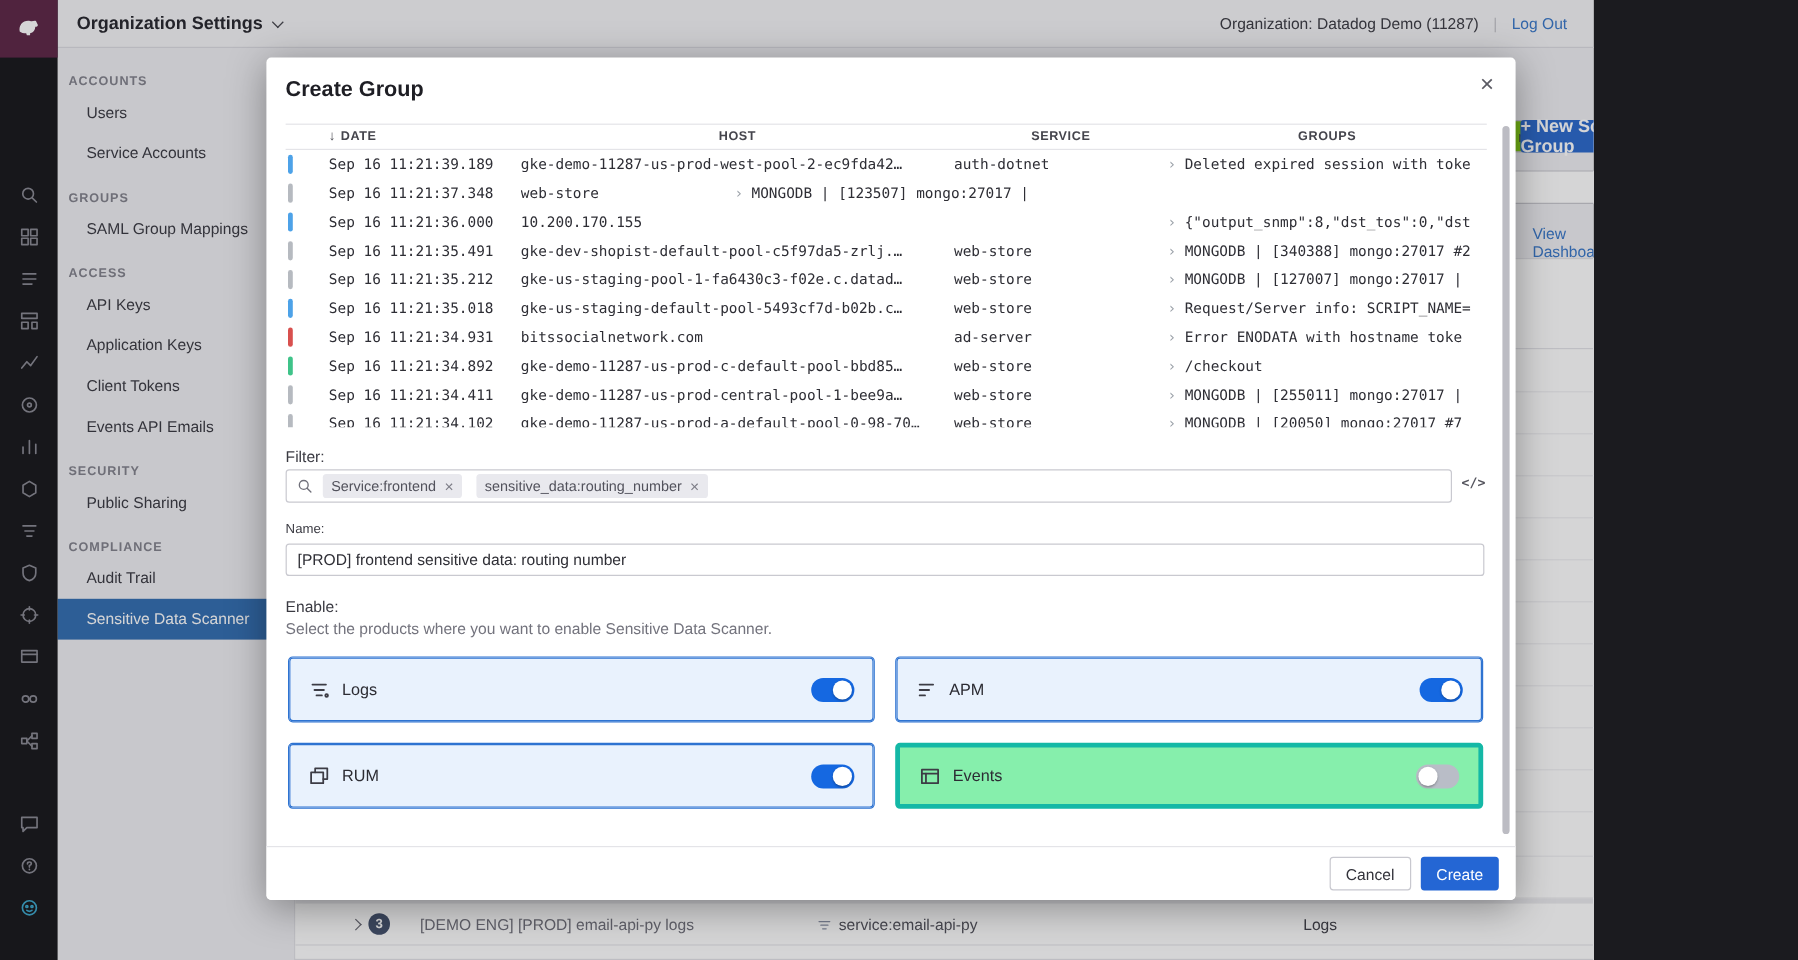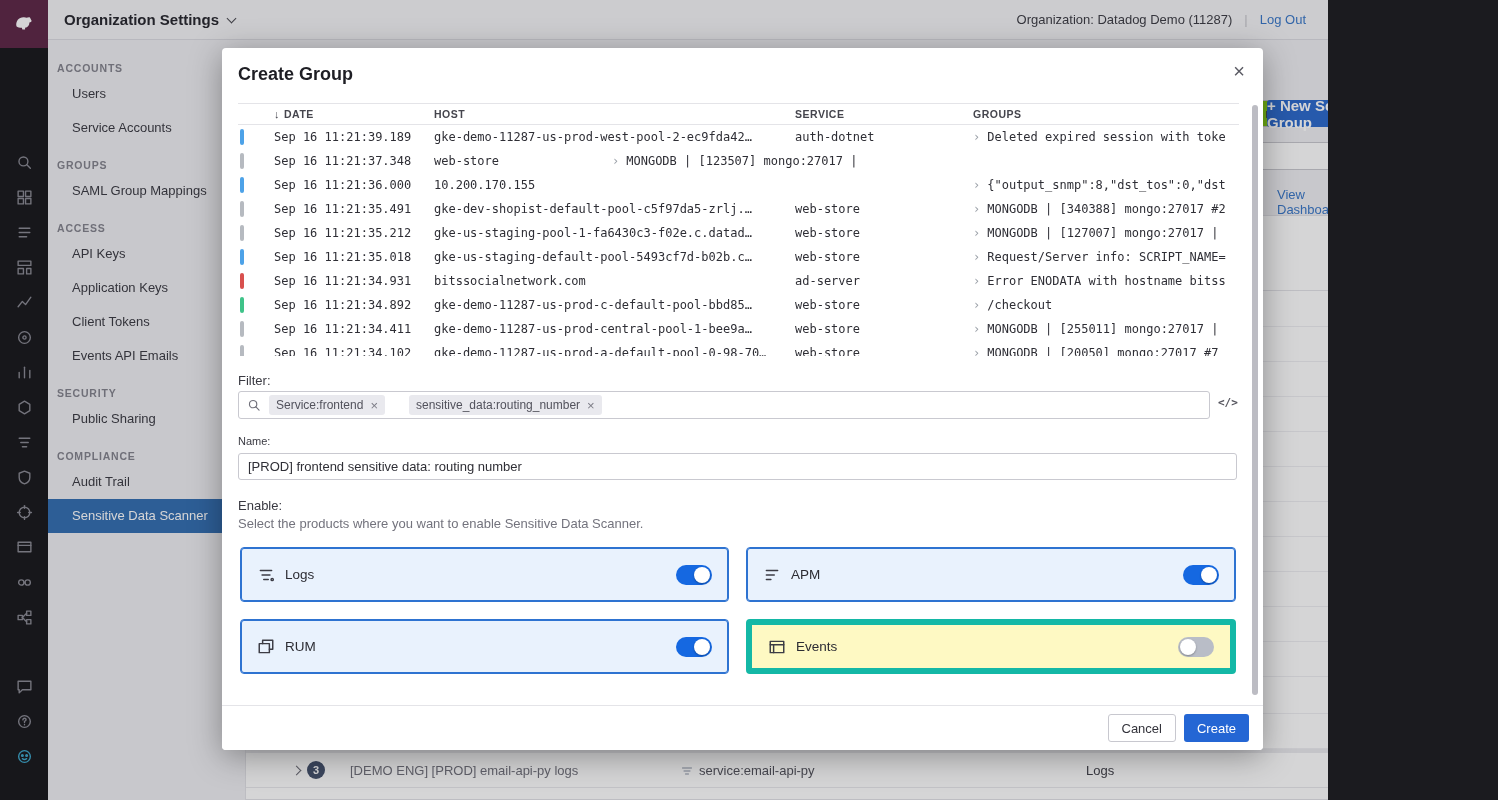--- a/index.html
+++ b/index.html
@@ -68,54 +68,54 @@
 
   
   .overlay { position:absolute; inset:0; background:rgba(8,8,14,.17); z-index:50; }
   .modal { position:absolute; left:222px; top:48px; width:1041px; height:702px; background:#fff; border-radius:4px;
            box-shadow:0 6px 32px rgba(0,0,0,.35); z-index:60; overflow:hidden; }
   .m-title { position:absolute; left:16px; top:16px; font-size:18px; font-weight:700; color:#1e1e24; }
   .m-close { position:absolute; right:18px; top:12px; font-size:20px; color:#5a5a63; cursor:pointer; }
 
   .m-table { position:absolute; left:16px; right:24px; top:55px; }
   .t-head { display:flex; height:22px; align-items:center; border-top:1px solid #e4e4e8; border-bottom:1px solid #e4e4e8;
-            font-size:10.5px; font-weight:700; color:#45454d; letter-spacing:.5px; padding-left:36px; }
+            font-size:10.5px; font-weight:700; color:#45454d; letter-spacing:.5px; padding-left:36px;text-align:center; }
   .h-date { width:160px; display:flex; align-items:center; }
   .sort-arrow::before { content:"↓"; margin-right:4px; font-size:11px; }
   .h-host { width:361px; } .h-svc { width:178px; } .h-content { flex:1; }
   .t-body { height:231px; overflow:hidden; }
   .trow { display:flex; height:24px; align-items:center; font-family:"DejaVu Sans Mono", monospace; font-size:12px; color:#2e2e35; cursor:pointer; }
   .lvl { width:4px; height:16px; border-radius:2px; margin-left:2px; margin-right:30px; flex:none; }
   .c-date { width:160px; flex:none; white-space:nowrap; overflow:hidden; }
   .c-host { width:361px; flex:none; white-space:nowrap; overflow:hidden; }
   .c-svc { width:178px; flex:none; white-space:nowrap; overflow:hidden; }
   .c-content { flex:1; white-space:nowrap; overflow:hidden; display:flex; align-items:center; }
   .c-chev { color:#9aa0a8; margin-right:7px; font-size:12px; }
   .m-scroll { position:absolute; right:5px; top:57px; width:6px; height:590px; background:#bcbcc3; border-radius:3px; cursor:pointer; }
 
   .f-label { position:absolute; left:16px; top:325px; font-size:13px; color:#3a3a42; }
   .f-input { position:absolute; left:16px; top:343px; width:972px; height:28px; background:#fff; border:1px solid #c9c9d0;
              border-radius:3px; display:flex; align-items:center; gap:8px; padding:0 8px; cursor:text; }
   .search-svg { width:14px; height:14px; color:#70707a; flex:none; }
-  .pills { display:flex; gap:24px; }
+  .pills { display:flex; gap:12px; }
   .pill { background:#e9e9ee; border-radius:3px; height:20px; display:inline-flex; align-items:center; padding:0 7px;
           font-size:12px; color:#52525c; gap:7px; cursor:default; white-space:nowrap; }
   .pill-x { color:#7c7c86; font-size:13px; cursor:pointer; line-height:1; }
   .f-code { position:absolute; left:996px; top:348px; font-family:"DejaVu Sans Mono", monospace; font-size:11px; font-weight:700;
             color:#55555e; cursor:pointer; }
 
   .n-label { position:absolute; left:16px; top:387px; font-size:11px; color:#3a3a42; }
   .n-input { position:absolute; left:16px; top:405px; width:999px; height:27px; border:1px solid #c9c9d0; border-radius:3px;
              font-size:13px; color:#2f2f36; padding:0 9px; font-family:"Liberation Sans", sans-serif; background:#fff; }
 
   .e-label { position:absolute; left:16px; top:450px; font-size:13px; color:#3a3a42; }
   .e-desc { position:absolute; left:16px; top:468px; font-size:13px; color:#73737d; }
 
   .cards { position:absolute; left:18px; top:499px; width:1014px; display:grid; grid-template-columns:489px 490px; column-gap:17px; row-gap:17px; }
-  .card { height:55px; border:6px solid #14b8a6; border-radius:4px; background:#fef9c3; display:flex; align-items:center; padding:0 16px; cursor:pointer; }
+  .card { height:55px; border:4px solid #14b8a6; border-radius:4px; background:#86efac; display:flex; align-items:center; padding:0 16px; cursor:pointer; }
   .card.selected { border:1px solid #2e73d1; background:#e9f2fd; box-shadow:0 0 0 1px #2e73d1 inset; }
   .card svg.icn { width:18px; height:18px; color:#3c3c45; flex:none; }
   .card-label { font-size:13.5px; color:#2c2c33; margin-left:10px; }
   .card .toggle { margin-left:auto; }
 
   .m-footer { position:absolute; left:0; right:0; bottom:0; height:45px; border-top:1px solid #e4e4e8; display:flex;
               align-items:center; justify-content:flex-end; gap:8px; padding-right:14px; background:#fff; }
   .btn-cancel { height:28px; padding:0 13px; background:#fff; border:1px solid #c8c8cf; border-radius:3px; font-size:13px;
                 color:#33333b; cursor:pointer; font-family:"Liberation Sans", sans-serif; }
   .btn-create { height:28px; padding:0 13px; background:var(--accent); border:none; border-radius:3px; font-size:13px;
@@ -476,21 +476,21 @@
               <span>Request/Server info: SCRIPT_NAME=</span>
             </div>
           </div>
           <div class="trow">
             <div class="lvl" style="background: rgb(216, 80, 78);"></div>
             <div class="c-date">Sep 16 11:21:34.931</div>
             <div class="c-host">bitssocialnetwork.com</div>
             <div class="c-svc">ad-server</div>
             <div class="c-content">
               <span class="c-chev">›</span>
-              <span>Error ENODATA with hostname bitss</span>
+              <span>Error ENODATA with hostname toke</span>
             </div>
           </div>
           <div class="trow">
             <div class="lvl" style="background: rgb(63, 195, 137);"></div>
             <div class="c-date">Sep 16 11:21:34.892</div>
             <div class="c-host">gke-demo-11287-us-prod-c-default-pool-bbd85…</div>
             <div class="c-svc">web-store</div>
             <div class="c-content">
               <span class="c-chev">›</span>
               <span>/checkout</span>

